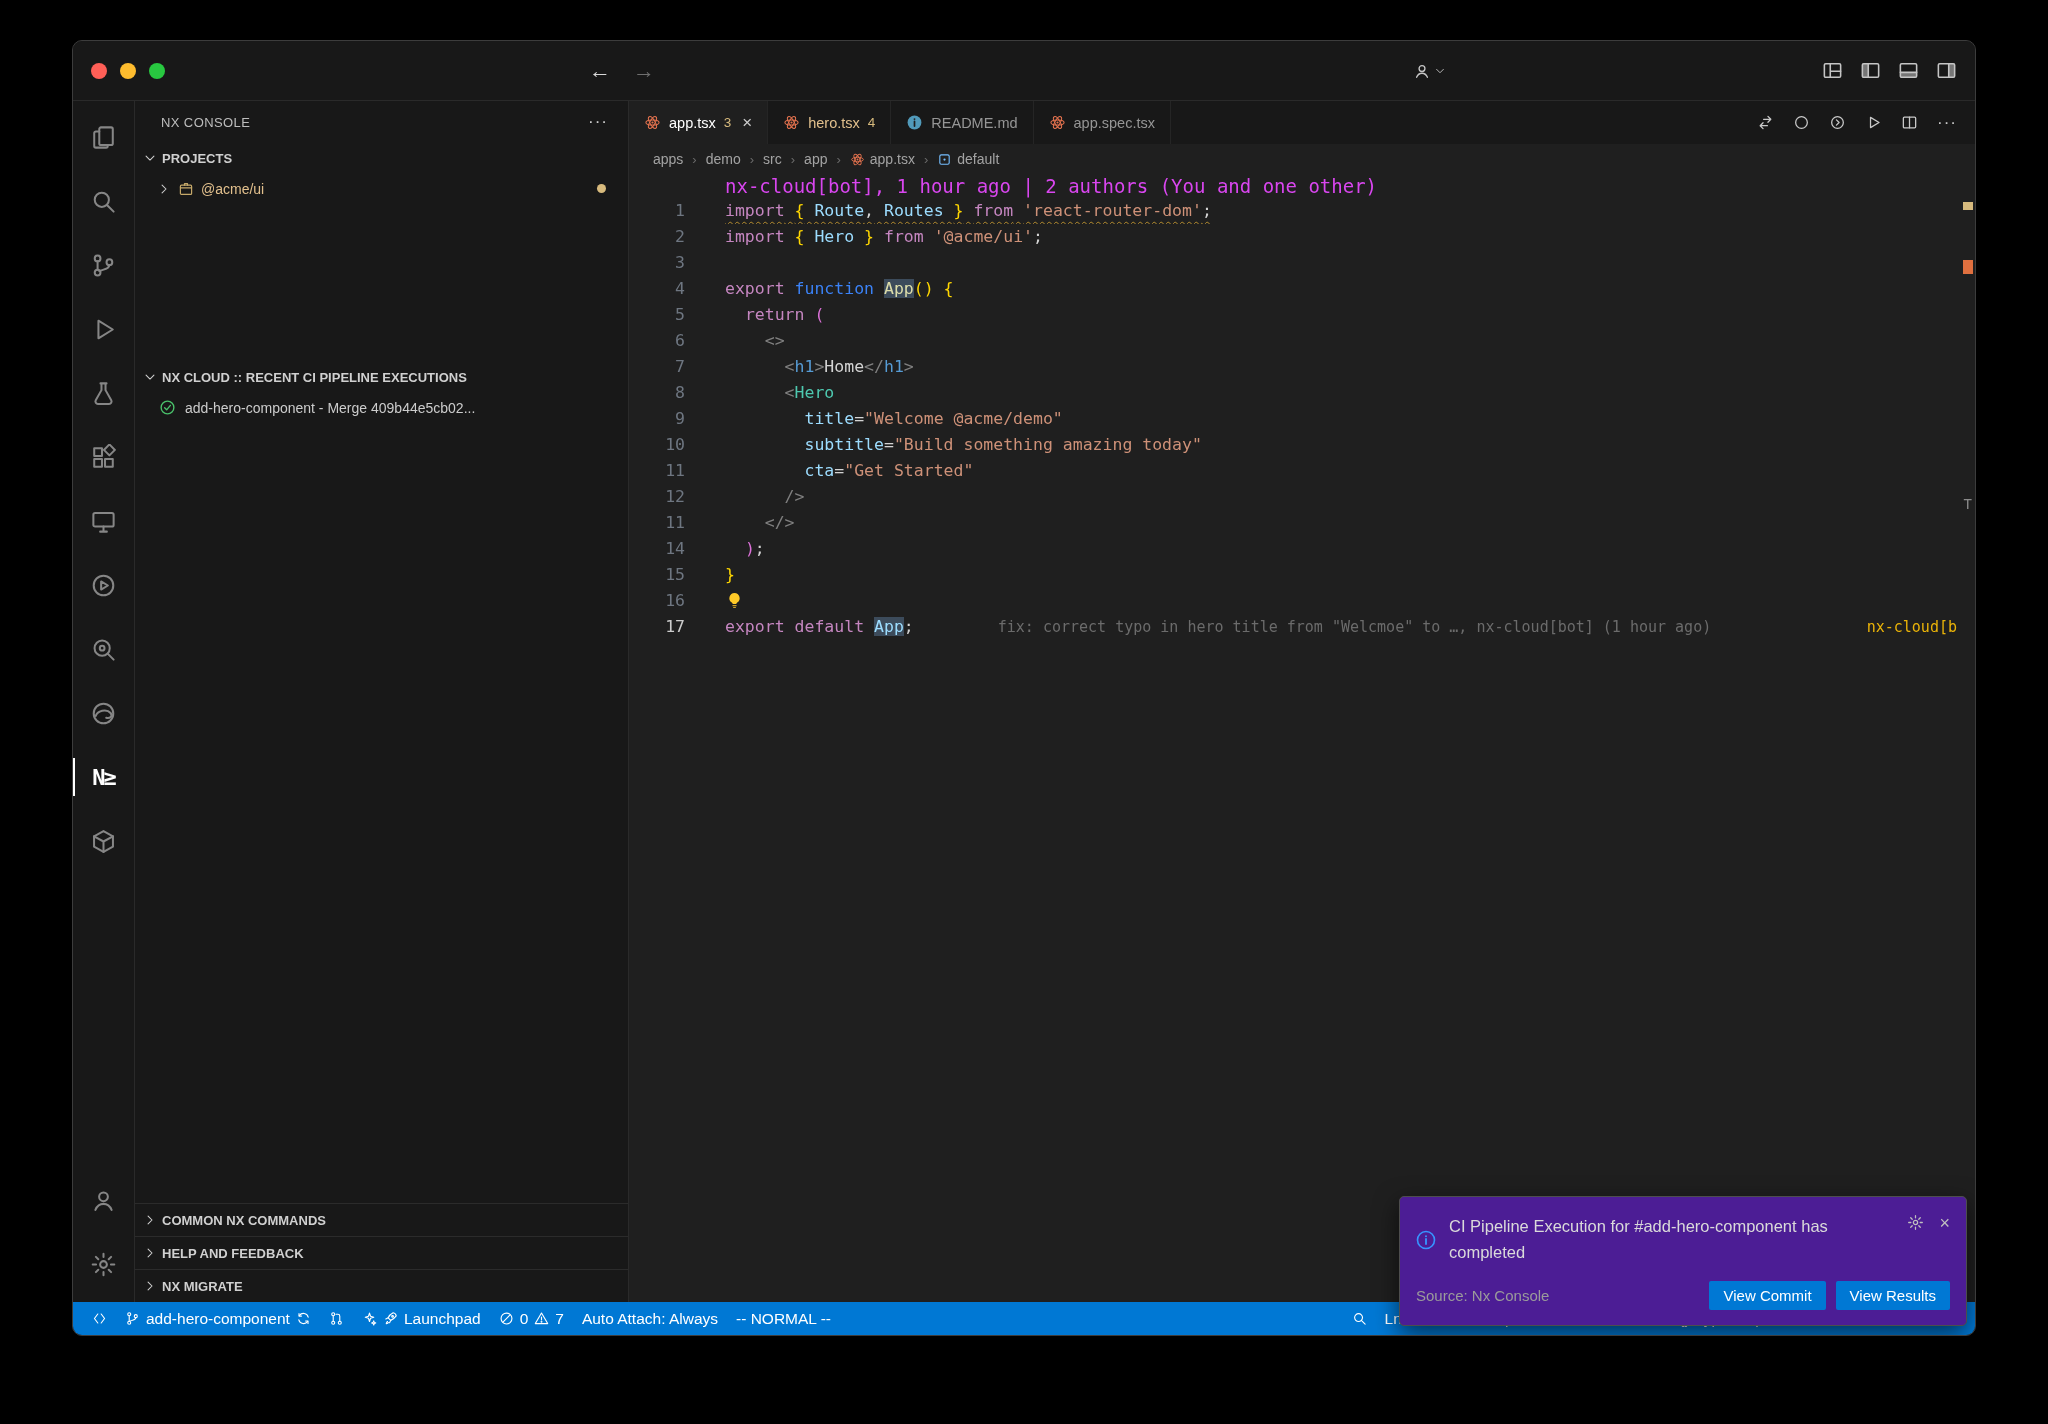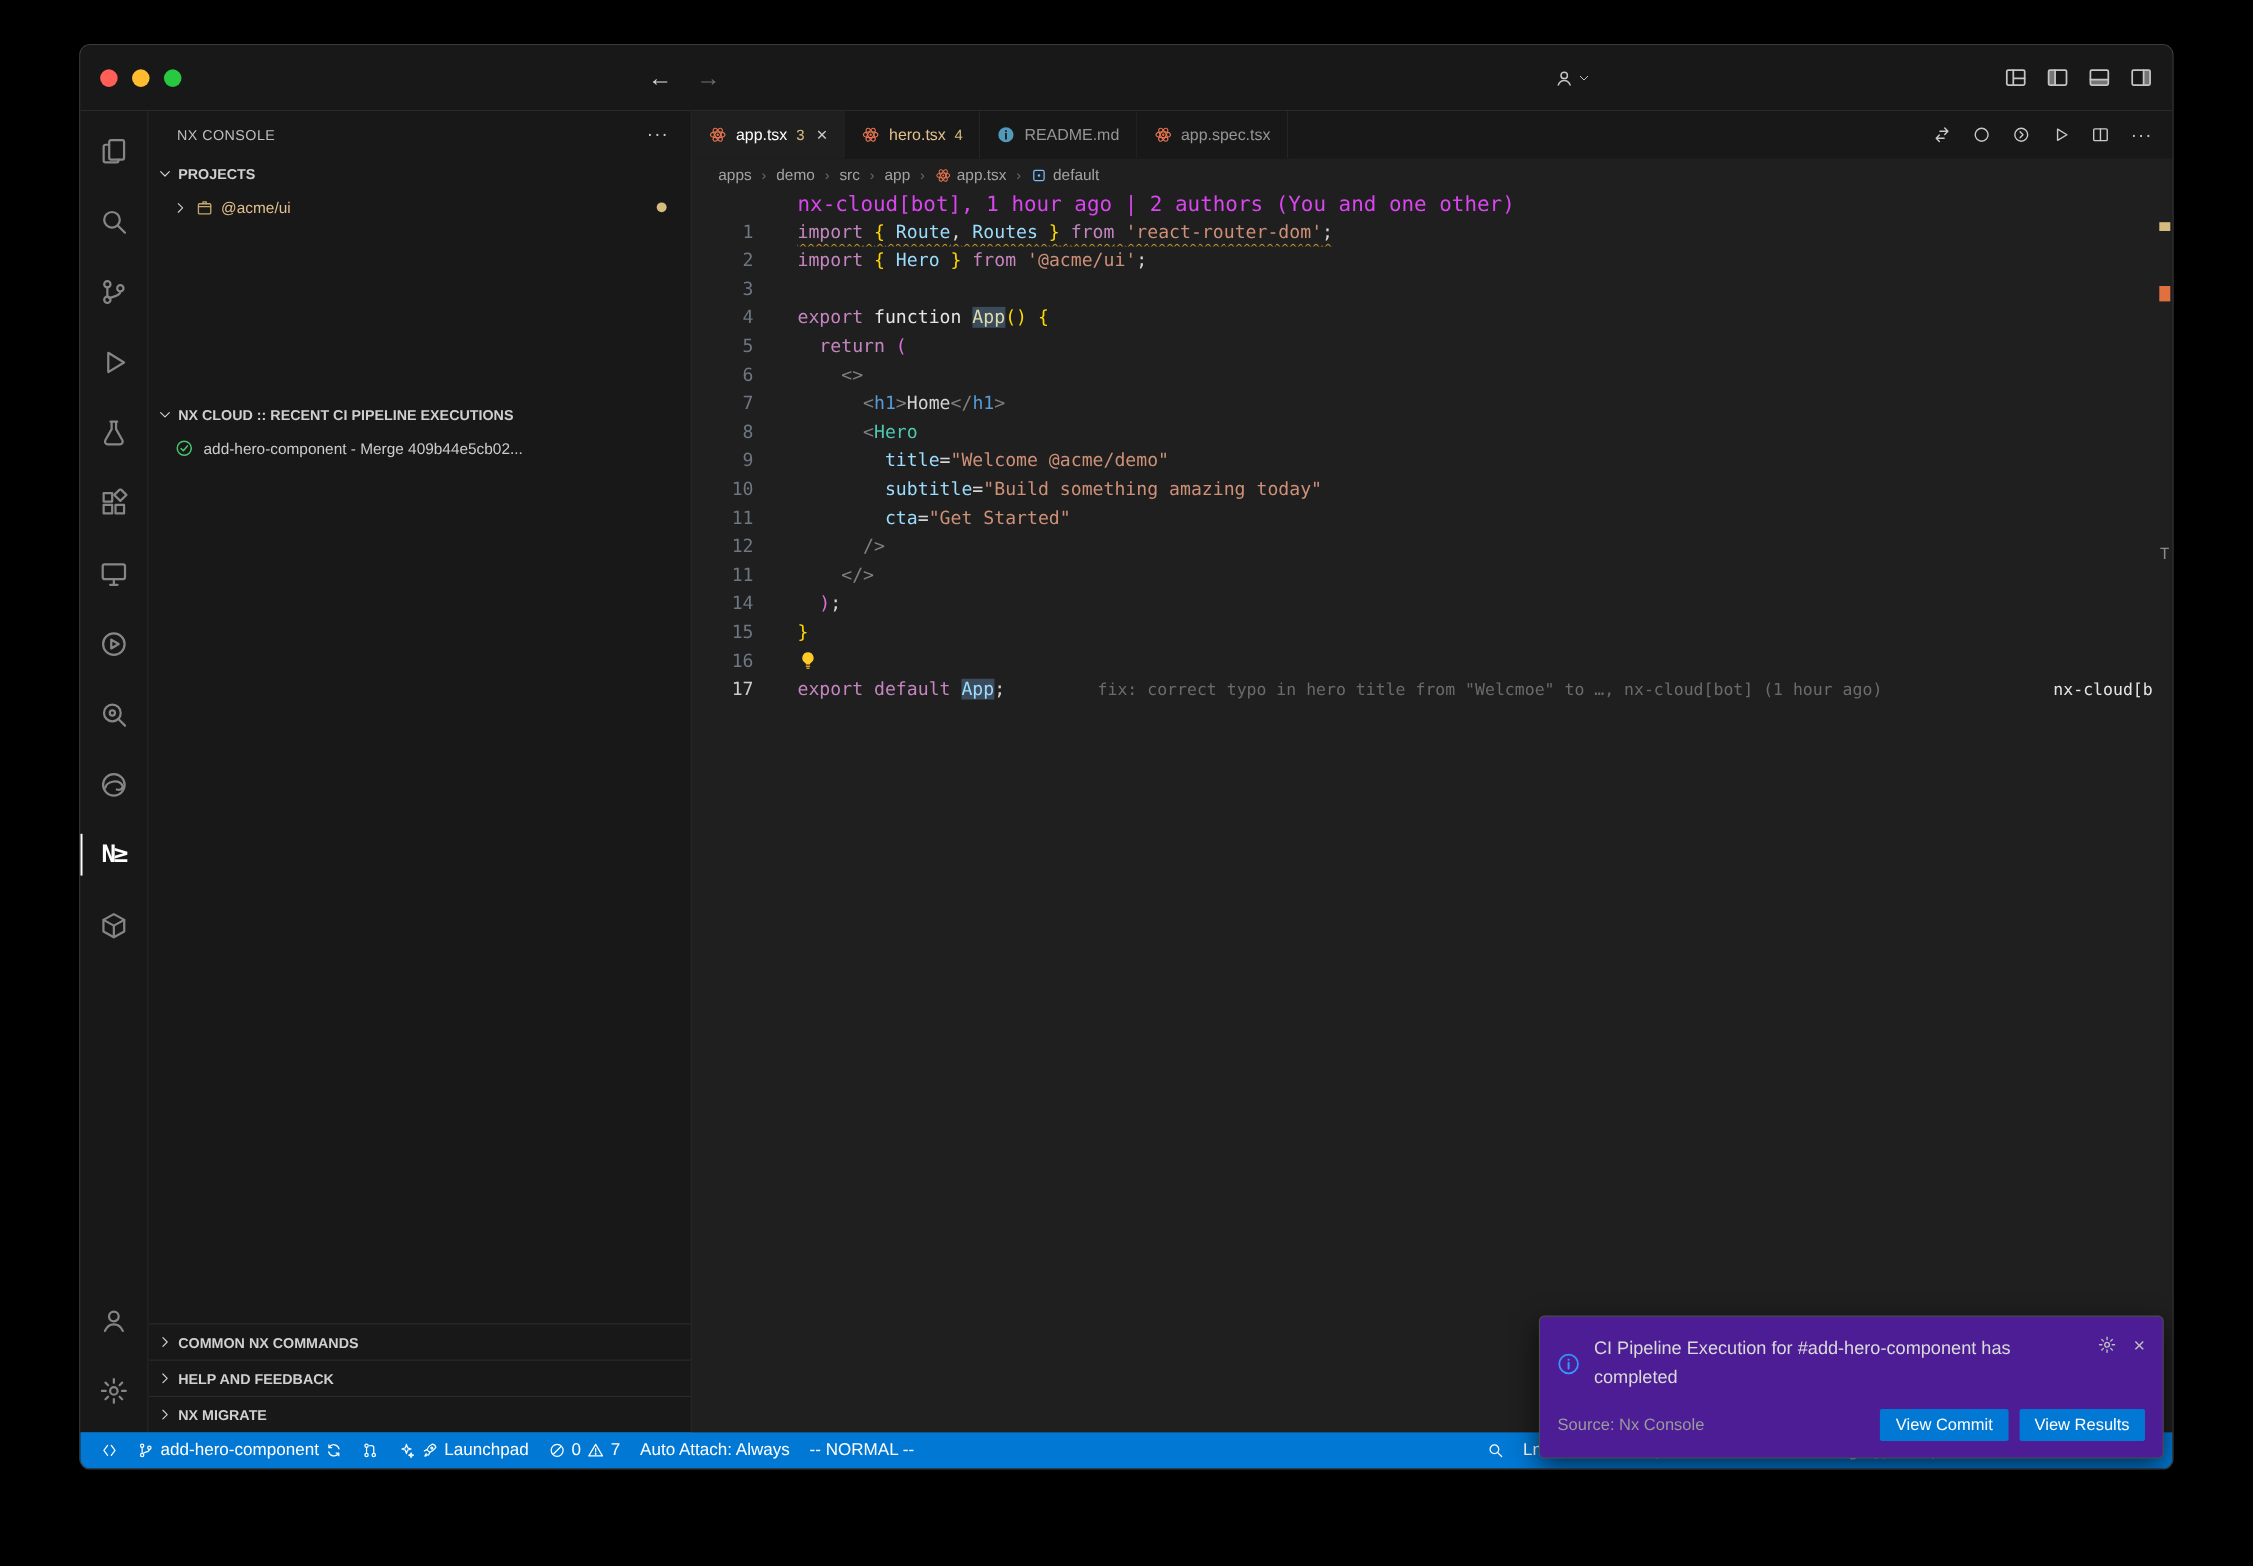--- a/index.html
+++ b/index.html
@@ -75,28 +75,28 @@
   .breadcrumbs .sep{color:#6a6a6a;font-size:13px}
   .breadcrumbs .crumb{display:flex;align-items:center;gap:5px;cursor:pointer}
   .breadcrumbs .ic svg{width:15px;height:15px}
   
   .code{flex:1;position:relative;font-family:"DejaVu Sans Mono",monospace;font-size:16.5px;overflow:hidden}
   .blame-head{height:24px;line-height:24px;padding-left:96px;color:#d946ef;font-size:19px;white-space:pre}
   .cl{height:26px;line-height:26px;display:flex;white-space:pre;position:relative}
   .ln{width:56px;flex:none;text-align:right;color:#6e7681}
   .ln.cur{color:#cccccc}
   .lc{flex:1;padding-left:40px;position:relative;overflow:hidden;white-space:pre}
-  .s-kw{color:#c586c0}.s-kwb{color:#e5e5e5}.s-fn{color:#dcdcaa}.s-var{color:#9cdcfe}
+  .s-kw{color:#c586c0}.s-kwb{color:#3b82f6}.s-fn{color:#dcdcaa}.s-var{color:#9cdcfe}
   .s-str{color:#ce9178}.s-fg{color:#d4d4d4}.s-tagb{color:#808080}.s-tag{color:#569cd6}
   .s-cmp{color:#4ec9b0}.s-attr{color:#9cdcfe}.s-b1{color:#ffd700}.s-b2{color:#da70d6}
   .hl{background:rgba(83,112,141,.55)}
   .wavy{text-decoration-line:underline;text-decoration-style:wavy;text-decoration-color:#b58d2e;
     text-decoration-thickness:1px;text-underline-offset:5px}
   .inline-blame{color:#6b6b6b;margin-left:84px;font-size:15px}
-  .right-ghost{position:absolute;right:18px;top:0;color:#e5e5e5;font-size:15px}
+  .right-ghost{position:absolute;right:18px;top:0;color:#eab308;font-size:15px}
   .bulb{position:absolute;left:40px;top:3px;width:19px;height:19px}
   .bulb svg{width:19px;height:19px}
   .ruler{position:absolute;right:0;top:0;bottom:0;width:14px}
   .ruler-mark{position:absolute;right:2px;width:10px}
   .ruler-letter{position:absolute;right:3px;top:322px;color:#8a8a8a;font-size:14px}
   
   .notification{position:absolute;right:8px;top:1095px;width:568px;background:#4c1d95;
     border:1px solid #4d4d4d;border-radius:5px;box-shadow:0 8px 24px rgba(0,0,0,.6);z-index:8}
   .ntf-row1{display:flex;padding:17px 16px 6px 16px;gap:13px}
   .ntf-row1 .ic svg{width:20px;height:20px}

